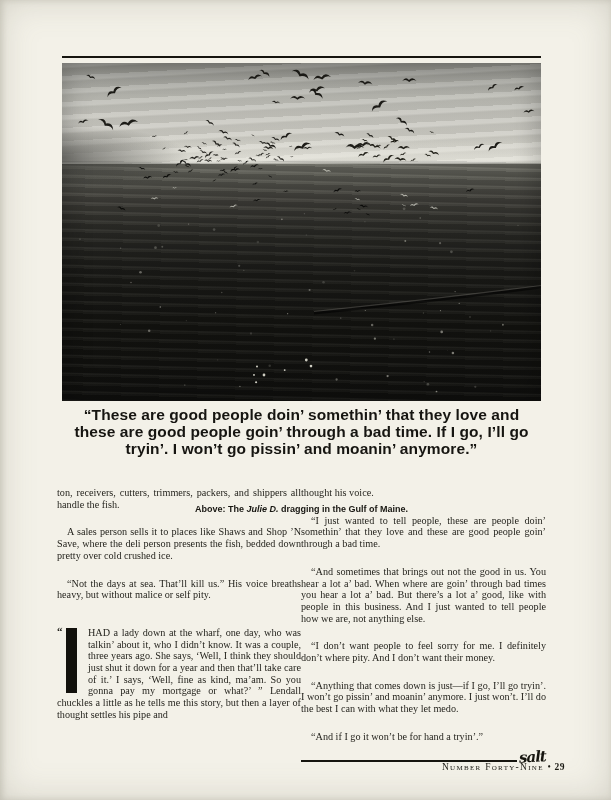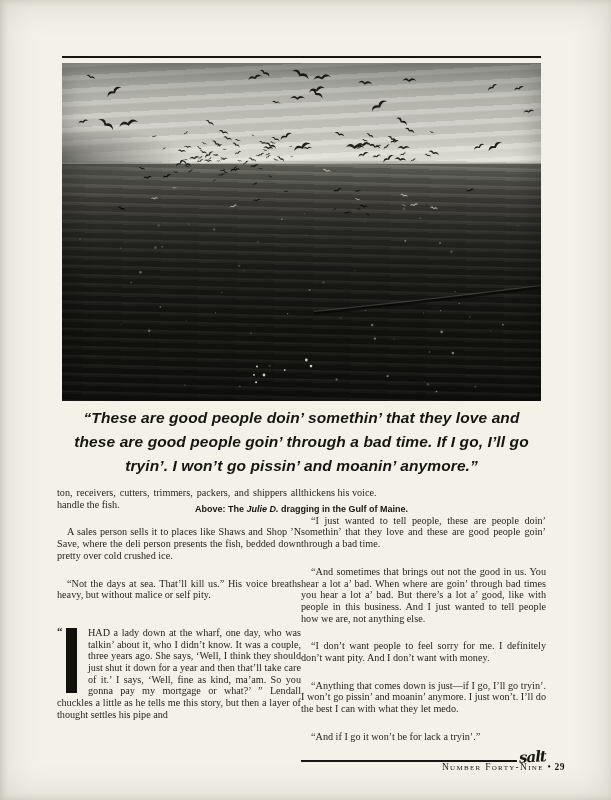--- a/index.html
+++ b/index.html
@@ -33,22 +33,22 @@
         #8e8e88 0%, #a5a59f 4%, #bdbdb6 10%, #c9c8c1 16%,
         #d2d1c9 23%, #d9d8d0 29.4%,
         #6e6e66 30%, #595952 34%, #403f3a 41%,
         #2b2b27 50%, #1c1c19 62%, #141411 78%, #121210 100%);
     box-shadow:inset 0 0 30px rgba(0,0,0,0.28);
   }
   .photo svg{position:absolute;left:0;top:0;width:100%;height:100%;display:block;}
   .pull-quote{
     position:absolute;left:68px;top:406px;width:467px;
     font-family:"Liberation Sans", sans-serif;
-    font-style:italic;font-weight:bold;
-    font-size:15.5px;line-height:24px;letter-spacing:0.1px;
+    font-weight:bold;
+    font-size:15.5px;line-height:17px;letter-spacing:0.1px;
     text-align:center;color:#161511;
   }
   .photo-caption{
     position:absolute;left:68px;top:464px;width:467px;
     font-family:"Liberation Sans", sans-serif;
     font-weight:bold;font-size:9px;line-height:11px;
     text-align:center;color:#171611;margin-top:40px;
   }
   .photo-caption .vessel{font-style:italic;}
   .columns{
@@ -316,26 +316,26 @@
       <p class="indent">A sales person sells it to places like Shaws and Shop ’N Save, where the deli person presents the fish, bedded down pretty over cold crushed ice.</p>
       <p class="indent">“Not the days at sea. That’ll kill us.” His voice breaths heavy, but without malice or self pity.</p>
       <p class="dropcap-para">
         <span class="dropcap-wrap">
             <span class="dc-quote">“</span>
             <span class="dc-bar">I</span>
           </span><span>HAD a lady down at the wharf, one day, who was talkin’ about it, who I didn’t know. It was a couple, three years ago. She says, ‘Well, I think they should just shut it down for a year and then that’ll take care of it.’ I says, ‘Well, fine as kind, ma’am. So you gonna pay my mortgage or what?’ ” Lendall chuckles a little as he tells me this story, but then a layer of thought settles his pipe and</span>
       </p>
     </div>
     <div class="col" style="width:245px;">
-      <p>thickens his voice.</p>
+      <p>thought his voice.</p>
       <p class="indent">“I just wanted to tell people, these are people doin’ somethin’ that they love and these are good people goin’ through a bad time.</p>
       <p class="indent">“And sometimes that brings out not the good in us. You hear a lot a’ bad. When where are goin’ through bad times you hear a lot a’ bad. But there’s a lot a’ good, like with people in this business. And I just wanted to tell people how we are, not anything else.</p>
-      <p class="indent">“I don’t want people to feel sorry for me. I definitely don’t want pity. And I don’t want with money.</p>
+      <p class="indent">“I don’t want people to feel sorry for me. I definitely don’t where pity. And I don’t want their money.</p>
       <p class="indent">“Anything that comes down is just—if I go, I’ll go tryin’. I won’t go pissin’ and moanin’ anymore. I just won’t. I’ll do the best I can with what they let medo.</p>
-      <p class="indent">“And if I go it won’t be for lack a tryin’.”</p>
+      <p class="indent">“And if I go it won’t be for hand a tryin’.”</p>
       <div class="sig-row">
         <span class="sig-line"></span>
         <span class="sig-text">salt</span>
       </div>
     </div>
   </div>
 
   <div class="footer">
     <span>Number Forty-Nine</span>
     <span class="sep">•</span>

